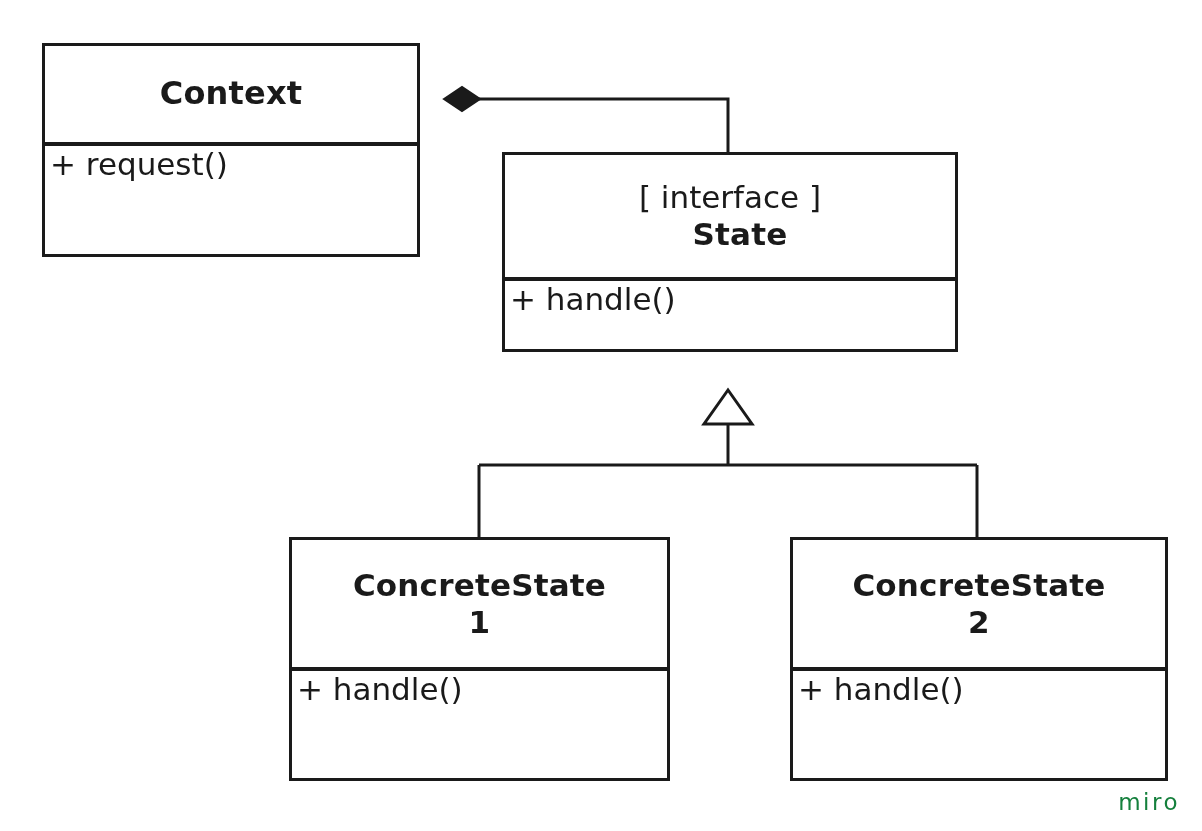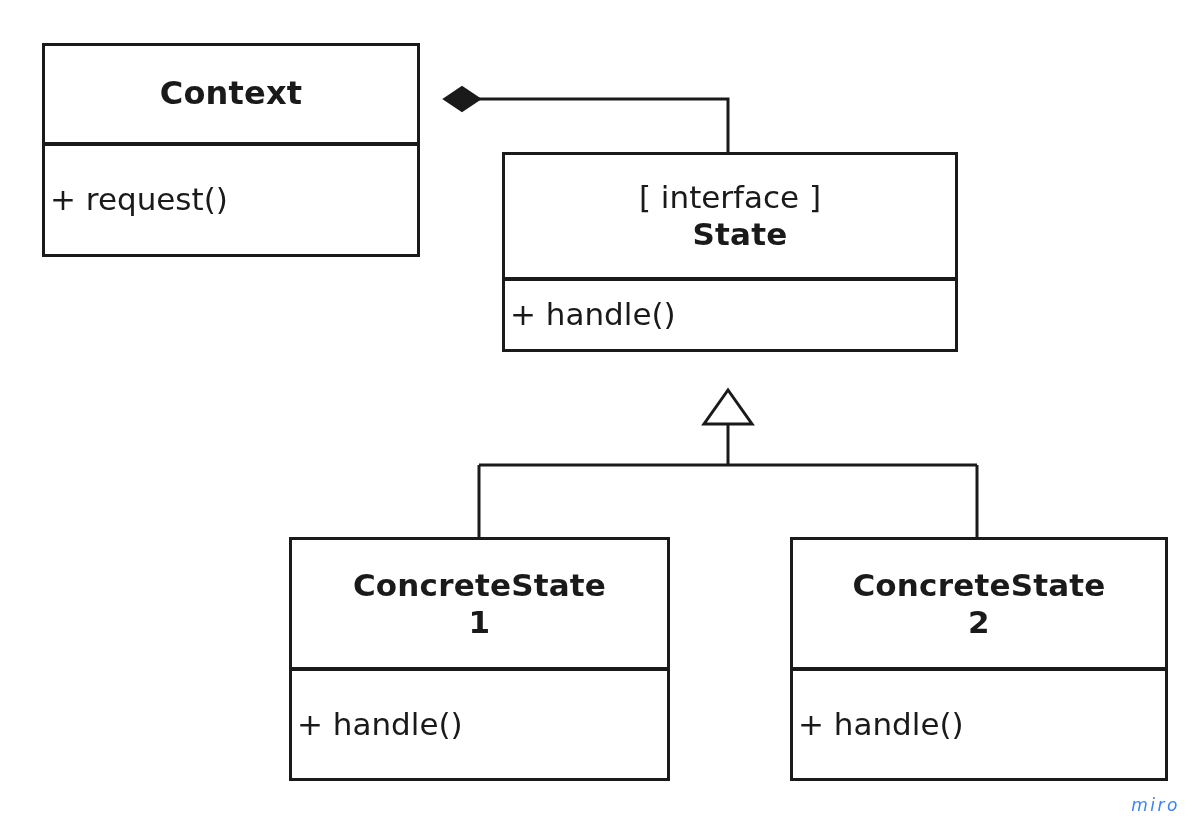--- a/index.html
+++ b/index.html
@@ -48,21 +48,20 @@
     font-weight: normal;
     color: #1a1a1a;
     text-align: center;
     line-height: 1.18;
   }
   .uml-members {
     box-sizing: border-box;
     flex: 1;
     display: flex;
     flex-direction: column;
-    justify-content: center;
     padding-left: 5px;
   }
   .uml-member {
     color: #1a1a1a;
     text-align: left;
     line-height: 1.2;
     white-space: nowrap;
   }
 
   
@@ -95,26 +94,25 @@
     width: 1202px;
     height: 831px;
     z-index: 2;
   }
 
   
   #watermark {
     position: absolute;
     right: 22px;
     bottom: 16px;
-    font-size: 17px;
+    font-size: 23px;
     letter-spacing: 2.5px;
-    color: #3b82f6;
+    color: #15803d;
     z-index: 5;
     user-select: none;
-    font-style: italic;
   }
 </style>
 </head>
 <body>
 
 <div id="canvas">
 
   <svg id="connectors" viewBox="0 0 1202 831" xmlns="http://www.w3.org/2000/svg">
 
     <g>

